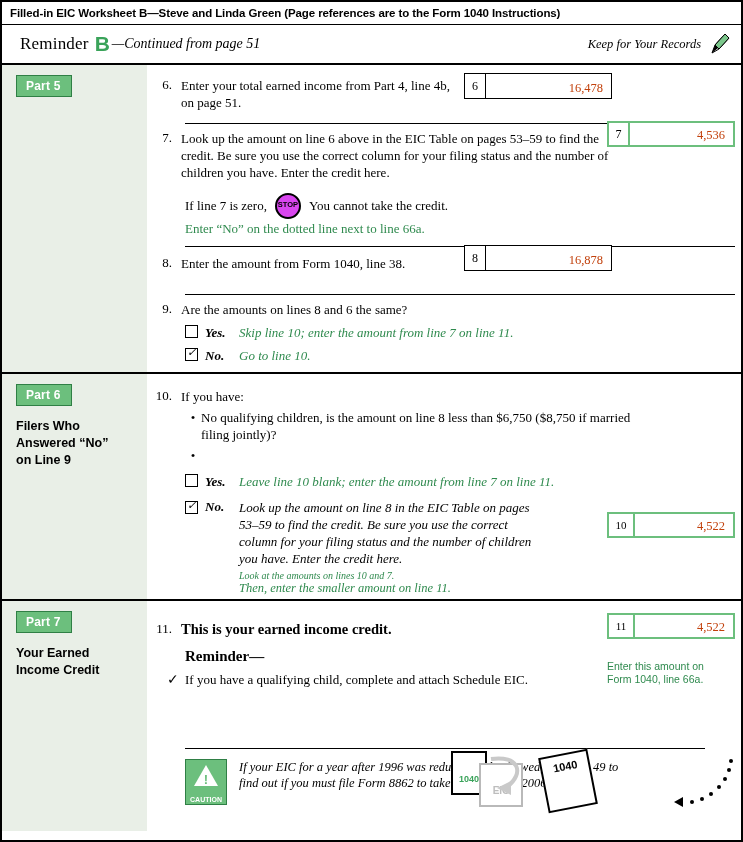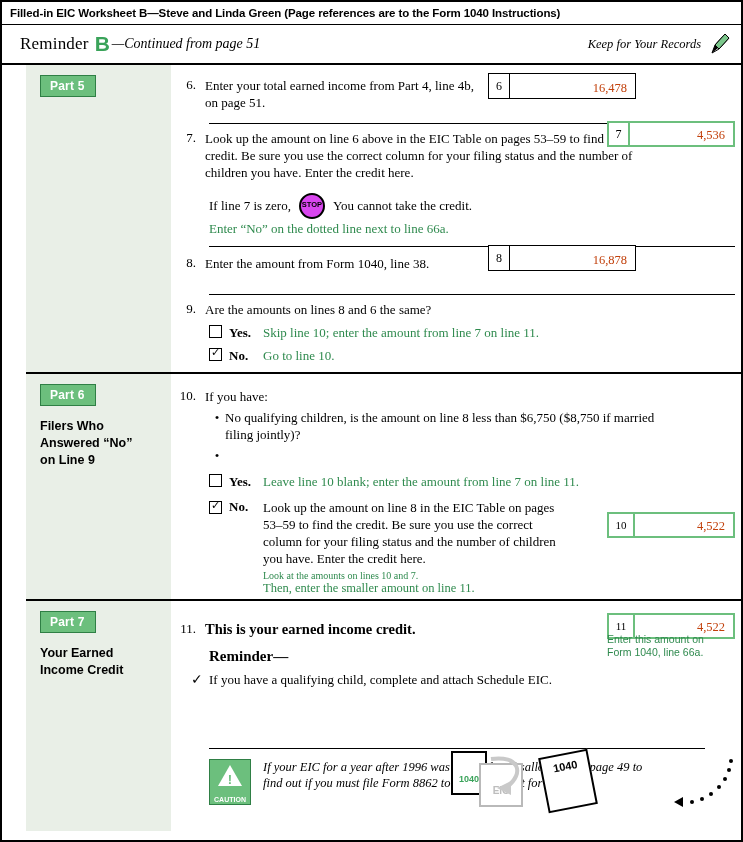--- a/index.html
+++ b/index.html
@@ -74,21 +74,20 @@
   }
   
   .body-wrap {
     position: relative;
     padding: 0;
   }
   .part-block {
     display: flex;
     border-bottom: 2.5px solid #000;
     position: relative;
-    margin-left: 24px;
   }
   .part-left {
     width: 145px;
     min-width: 145px;
     background: #e9efe7;
     padding: 10px 8px 10px 14px;
     box-sizing: border-box;
     border-right: 0;
   }
   .part-badge {
@@ -201,20 +200,21 @@
     font-size: 11px;
     font-family: "Liberation Serif", serif;
     line-height: 12px;
   }
   .ans-line {
     font-family: "Liberation Serif", serif;
     font-size: 13px;
     margin: 7px 0 0 0;
     display: flex;
     align-items: flex-start;
+    font-style: italic;
   }
   .ans-lbl {
     font-weight: bold;
     width: 34px;
     min-width: 34px;
   }
   .stop-sign {
     display: inline-block;
     width: 22px;
     height: 22px;
@@ -526,21 +526,21 @@
 
         <div class="line-row" style="margin-top:12px;">
           <div class="ln-no">11.</div>
           <div class="ln-text bold-stmt">This is your earned income credit.</div>
         </div>
 
         <div class="entry green abs-entry" style="right:6px; top:12px; width:128px;">
           <div class="num" style="width:24px;min-width:24px;font-size:11px;">11</div>
           <div class="val">4,522</div>
         </div>
-        <div class="note-green abs-entry" style="right:14px; top:32px; width:120px;">Enter this amount on Form 1040, line 66a.</div>
+        <div class="note-green abs-entry" style="right:14px; top:59px; width:120px;">Enter this amount on Form 1040, line 66a.</div>
 
         <div class="reminder-head">Reminder—</div>
 
         <div style="display:flex; margin-left:16px;">
           <span style="width:18px; font-size:14px;">✓</span>
           <span class="ln-text">If you have a qualifying child, complete and attach Schedule EIC.</span>
         </div>
 
         <div class="graphic">
           <div class="doc1040-small">1040</div>

